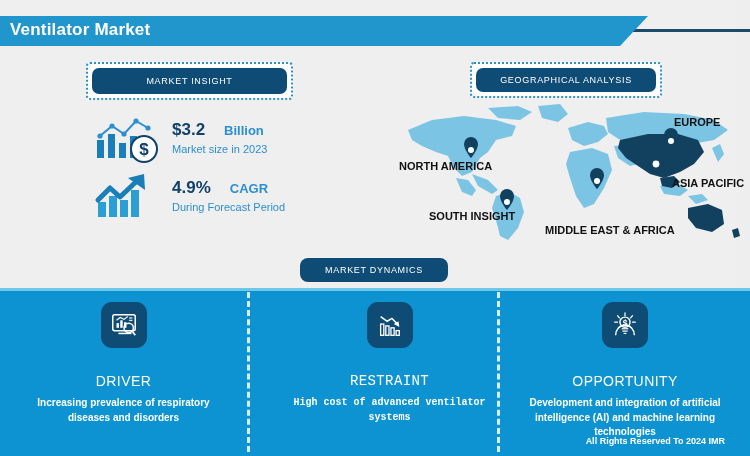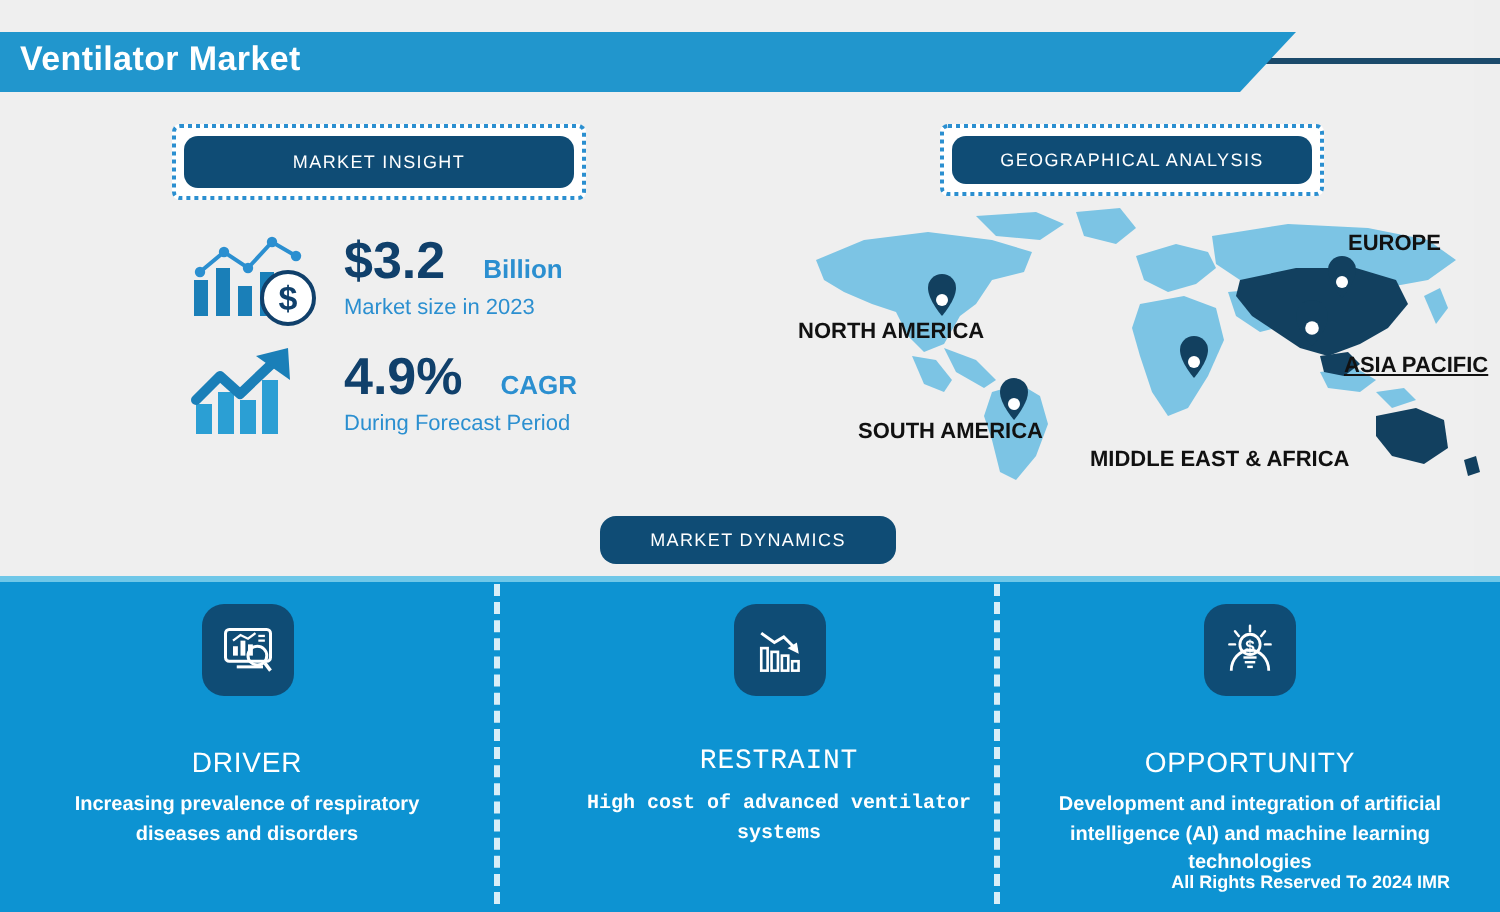--- a/index.html
+++ b/index.html
@@ -37,30 +37,30 @@
   #md-pill-outer{left:300px;top:258px;width:148px;height:24px;border:none;background:transparent;padding:0;}
   #md-pill-outer .pill{border-radius:8px;}
 
   
   .insight-row{position:absolute;display:flex;align-items:center;}
   #row-market{left:92px;top:112px;}
   #row-cagr{left:92px;top:170px;}
   .ic{width:72px;height:52px;flex:0 0 72px;}
   .val-block{margin-left:8px;}
   .val-line{display:flex;align-items:baseline;}
-  .val-big{font-size:26px;font-weight:bold;color:#10406b;line-height:1;}
+  .val-big{font-size:17px;font-weight:bold;color:#10406b;line-height:1;}
   .val-unit{font-size:13px;font-weight:bold;color:#2b8fd0;margin-left:19px;}
   .val-sub{font-size:11px;color:#2b8fd0;margin-top:5px;font-weight:500;}
 
   
   .map-wrap{position:absolute;left:392px;top:100px;width:358px;height:150px;}
   .map-label{position:absolute;font-size:11px;font-weight:bold;color:#111;white-space:nowrap;}
   #lbl-europe{left:282px;top:16px;}
   #lbl-na{left:7px;top:60px;}
-  #lbl-ap{left:280px;top:77px;text-decoration:underline;}
+  #lbl-ap{left:280px;top:77px;}
   #lbl-sa{left:37px;top:110px;}
   #lbl-mea{left:153px;top:124px;}
 
   
   .band{position:absolute;left:0;top:288px;width:750px;height:168px;background:#0d93d2;}
   .band-top-line{position:absolute;left:0;top:288px;width:750px;height:3px;background:#6fc7e8;}
   .col{position:absolute;top:288px;height:168px;display:flex;flex-direction:column;align-items:center;}
   #col-driver{left:0;width:247px;}
   #col-restraint{left:266px;width:247px;font-family:Liberation Mono, monospace;}
   #col-opportunity{left:500px;width:250px;}
@@ -193,21 +193,21 @@
         </g>
         <g>
           <path d="M256,58 a8,8 0 1,1 16,0 c0,7 -8,15 -8,15 c0,0 -8,-8 -8,-15 Z" fill="#12405f"></path>
           <circle cx="264" cy="64" r="3.4" fill="#ffffff"></circle>
         </g>
       </g>
     </svg>
     <div class="map-label" id="lbl-europe">EUROPE</div>
     <div class="map-label" id="lbl-na">NORTH AMERICA</div>
     <div class="map-label" id="lbl-ap">ASIA PACIFIC</div>
-    <div class="map-label" id="lbl-sa">SOUTH AMERICA</div>
+    <div class="map-label" id="lbl-sa">SOUTH INSIGHT</div>
     <div class="map-label" id="lbl-mea">MIDDLE EAST &amp; AFRICA</div>
   </div>
 
   <div class="pill-outer" id="md-pill-outer">
     <div class="pill">MARKET DYNAMICS</div>
   </div>
 
   <div class="band"></div>
   <div class="band-top-line"></div>
   <div class="divider" id="div1"></div>

